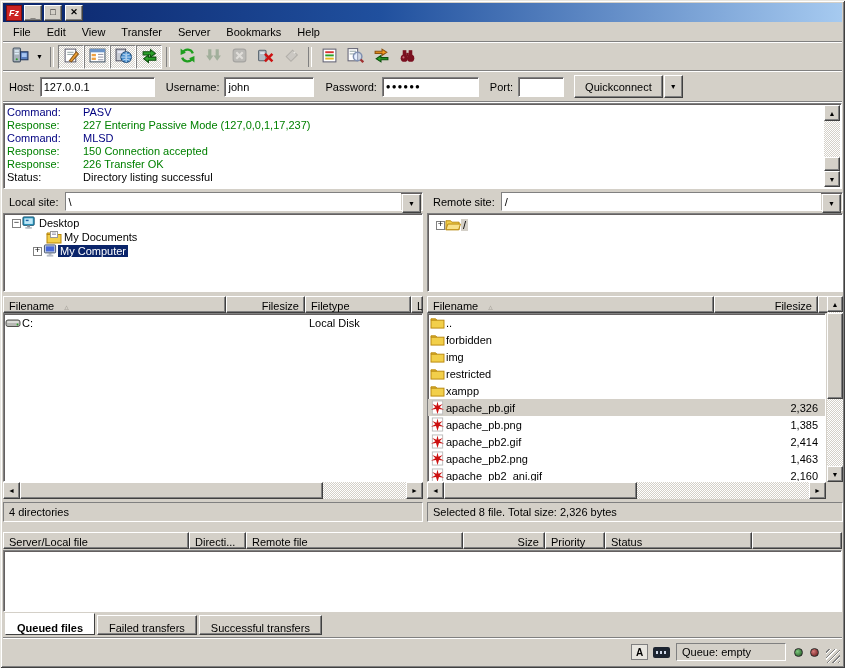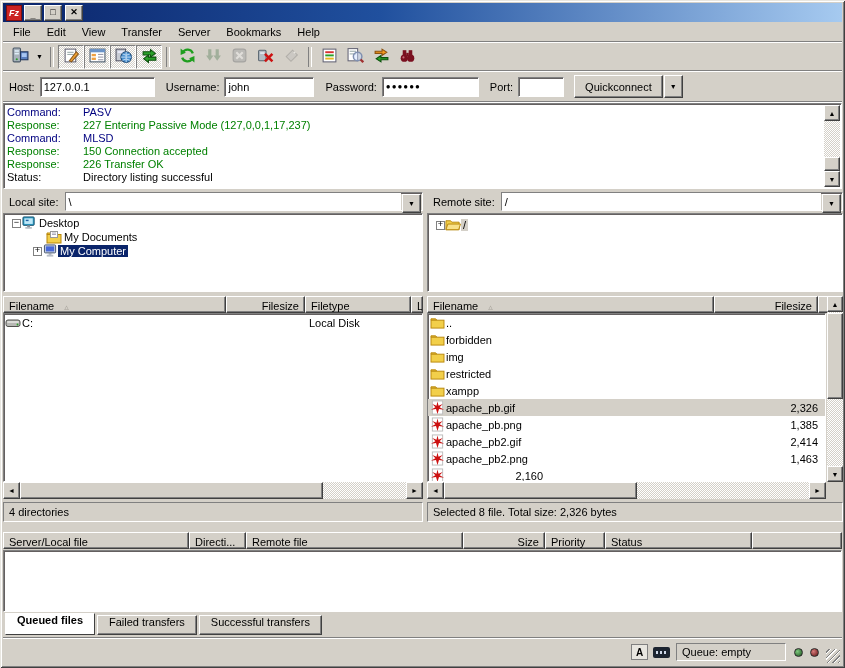--- a/index.html
+++ b/index.html
@@ -83,21 +83,21 @@
   .hbtn{position:absolute;top:0;width:17px;height:17px;display:flex;align-items:center;justify-content:center;font-size:7px;box-sizing:border-box;}
   .hthumb{position:absolute;top:0;height:17px;box-sizing:border-box;}
 
   .panestatus{position:absolute;left:0;height:20px;display:flex;align-items:center;padding-left:5px;box-sizing:border-box;
     border:1px solid;border-color:#808080 #fff #fff #808080;}
 
   
   .qhdr{position:absolute;left:3px;top:532px;width:839px;height:17px;display:flex;}
   .qbody{position:absolute;left:3px;top:550px;width:839px;height:62px;background:#fff;box-sizing:border-box;}
   .tabs{position:absolute;left:5px;top:613px;height:22px;display:flex;align-items:flex-start;}
-  .tab{height:18px;padding:0 11px;display:flex;align-items:flex-start;margin-right:2px;margin-top:2px;}
+  .tab{height:18px;padding:0 11px;display:flex;align-items:flex-end;margin-right:2px;margin-top:2px;}
   .tab.active{height:20px;margin-top:0;background:#fff;font-weight:bold;box-shadow:none;}
 
   
   .statusbar{position:absolute;left:3px;top:639px;width:839px;height:26px;display:flex;align-items:center;justify-content:flex-end;box-sizing:border-box;padding-right:2px;}
   .ascii-ind{width:17px;height:16px;border:1px solid #808080;background:#e8e6e0;display:flex;align-items:center;justify-content:center;
     font-weight:bold;font-size:10px;margin-right:5px;box-sizing:border-box;}
   .speedbadge{width:17px;height:11px;background:#1c2430;border-radius:2px;margin-right:6px;
     background-image:linear-gradient(#1c2430,#1c2430);position:relative;}
   .speedbadge:after{content:"";position:absolute;left:3px;top:4px;width:11px;height:3px;
     background:repeating-linear-gradient(90deg,#cfd8e8 0 2px,transparent 2px 4px);}
@@ -545,20 +545,21 @@
           <span style="flex:1;">apache_pb2.png</span>
           <span class="cell-size" style="width:104px;">1,463</span>
         </div>
       <div class="lrow">
           <span class="fic">
             <svg width="15" height="15" viewBox="0 0 16 16">
               <rect x="2.5" y="1" width="11" height="14" fill="#fff" stroke="#bbb"></rect>
               <path d="M8 1.5 L9.1 6 L13.5 4.2 L10.3 7.6 L15 10.4 L9.6 9.6 L8 14.8 L6.4 9.6 L1 10.4 L5.7 7.6 L2.5 4.2 L6.9 6 Z" fill="#cc1111"></path>
             </svg>
           </span>
+          <span style="flex:1;">apache_pb2_ani.gif</span>
           <span class="cell-size" style="width:104px;">2,160</span>
         </div>
     </div>
     <div class="vscroll checker" style="right:0;top:104px;height:186px;">
       <div class="sbtn r3" style="top:0">
           <span>▲</span>
         </div>
       <div class="sthumb r3" style="top:17px;height:86px;"></div>
       <div class="sbtn r3" style="bottom:0;top:auto;">
           <span>▼</span>

